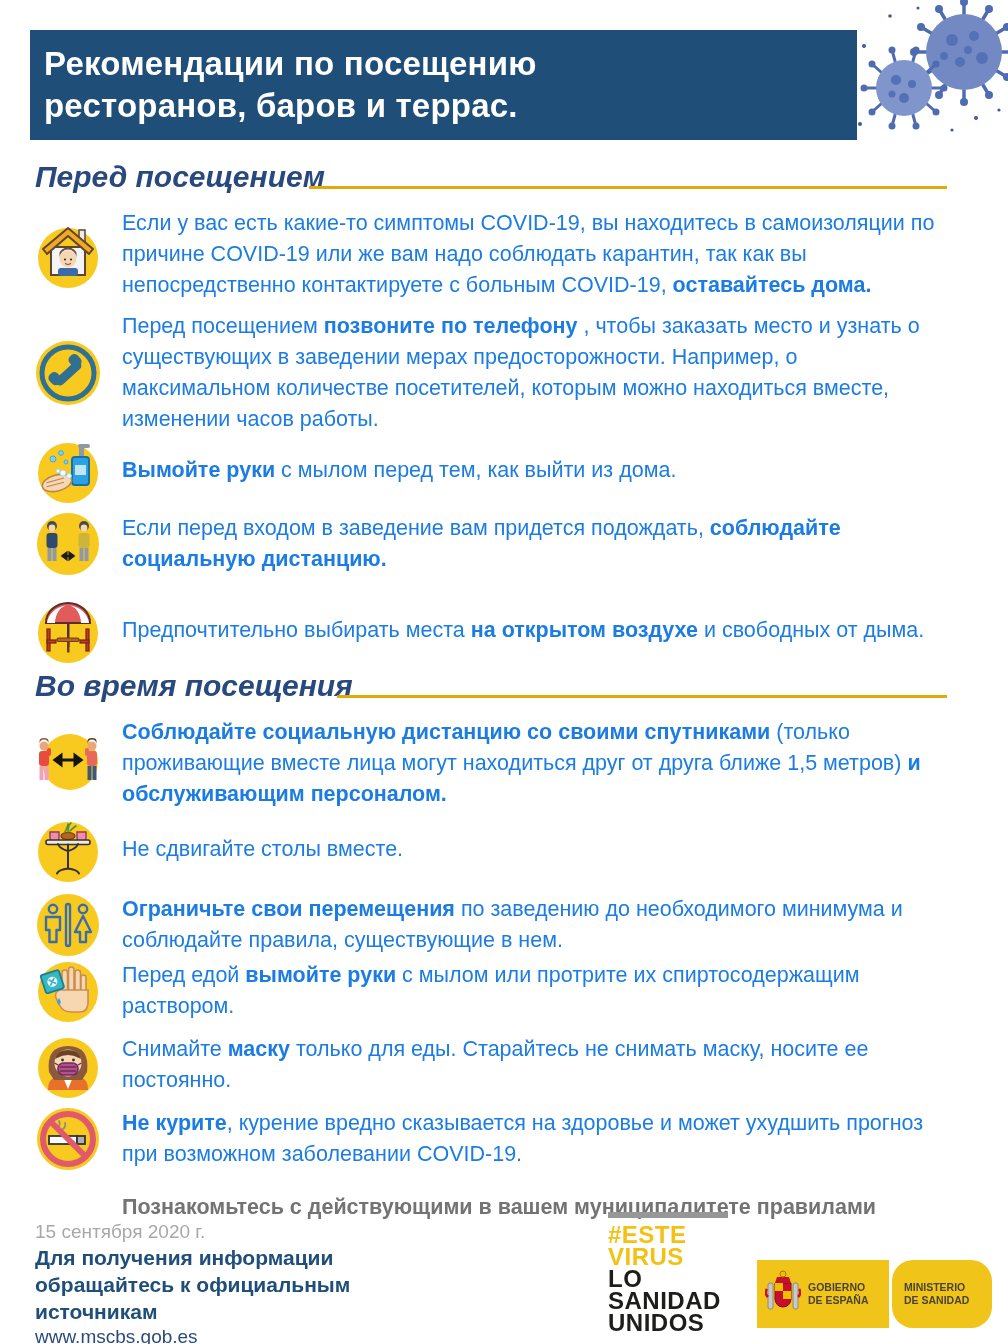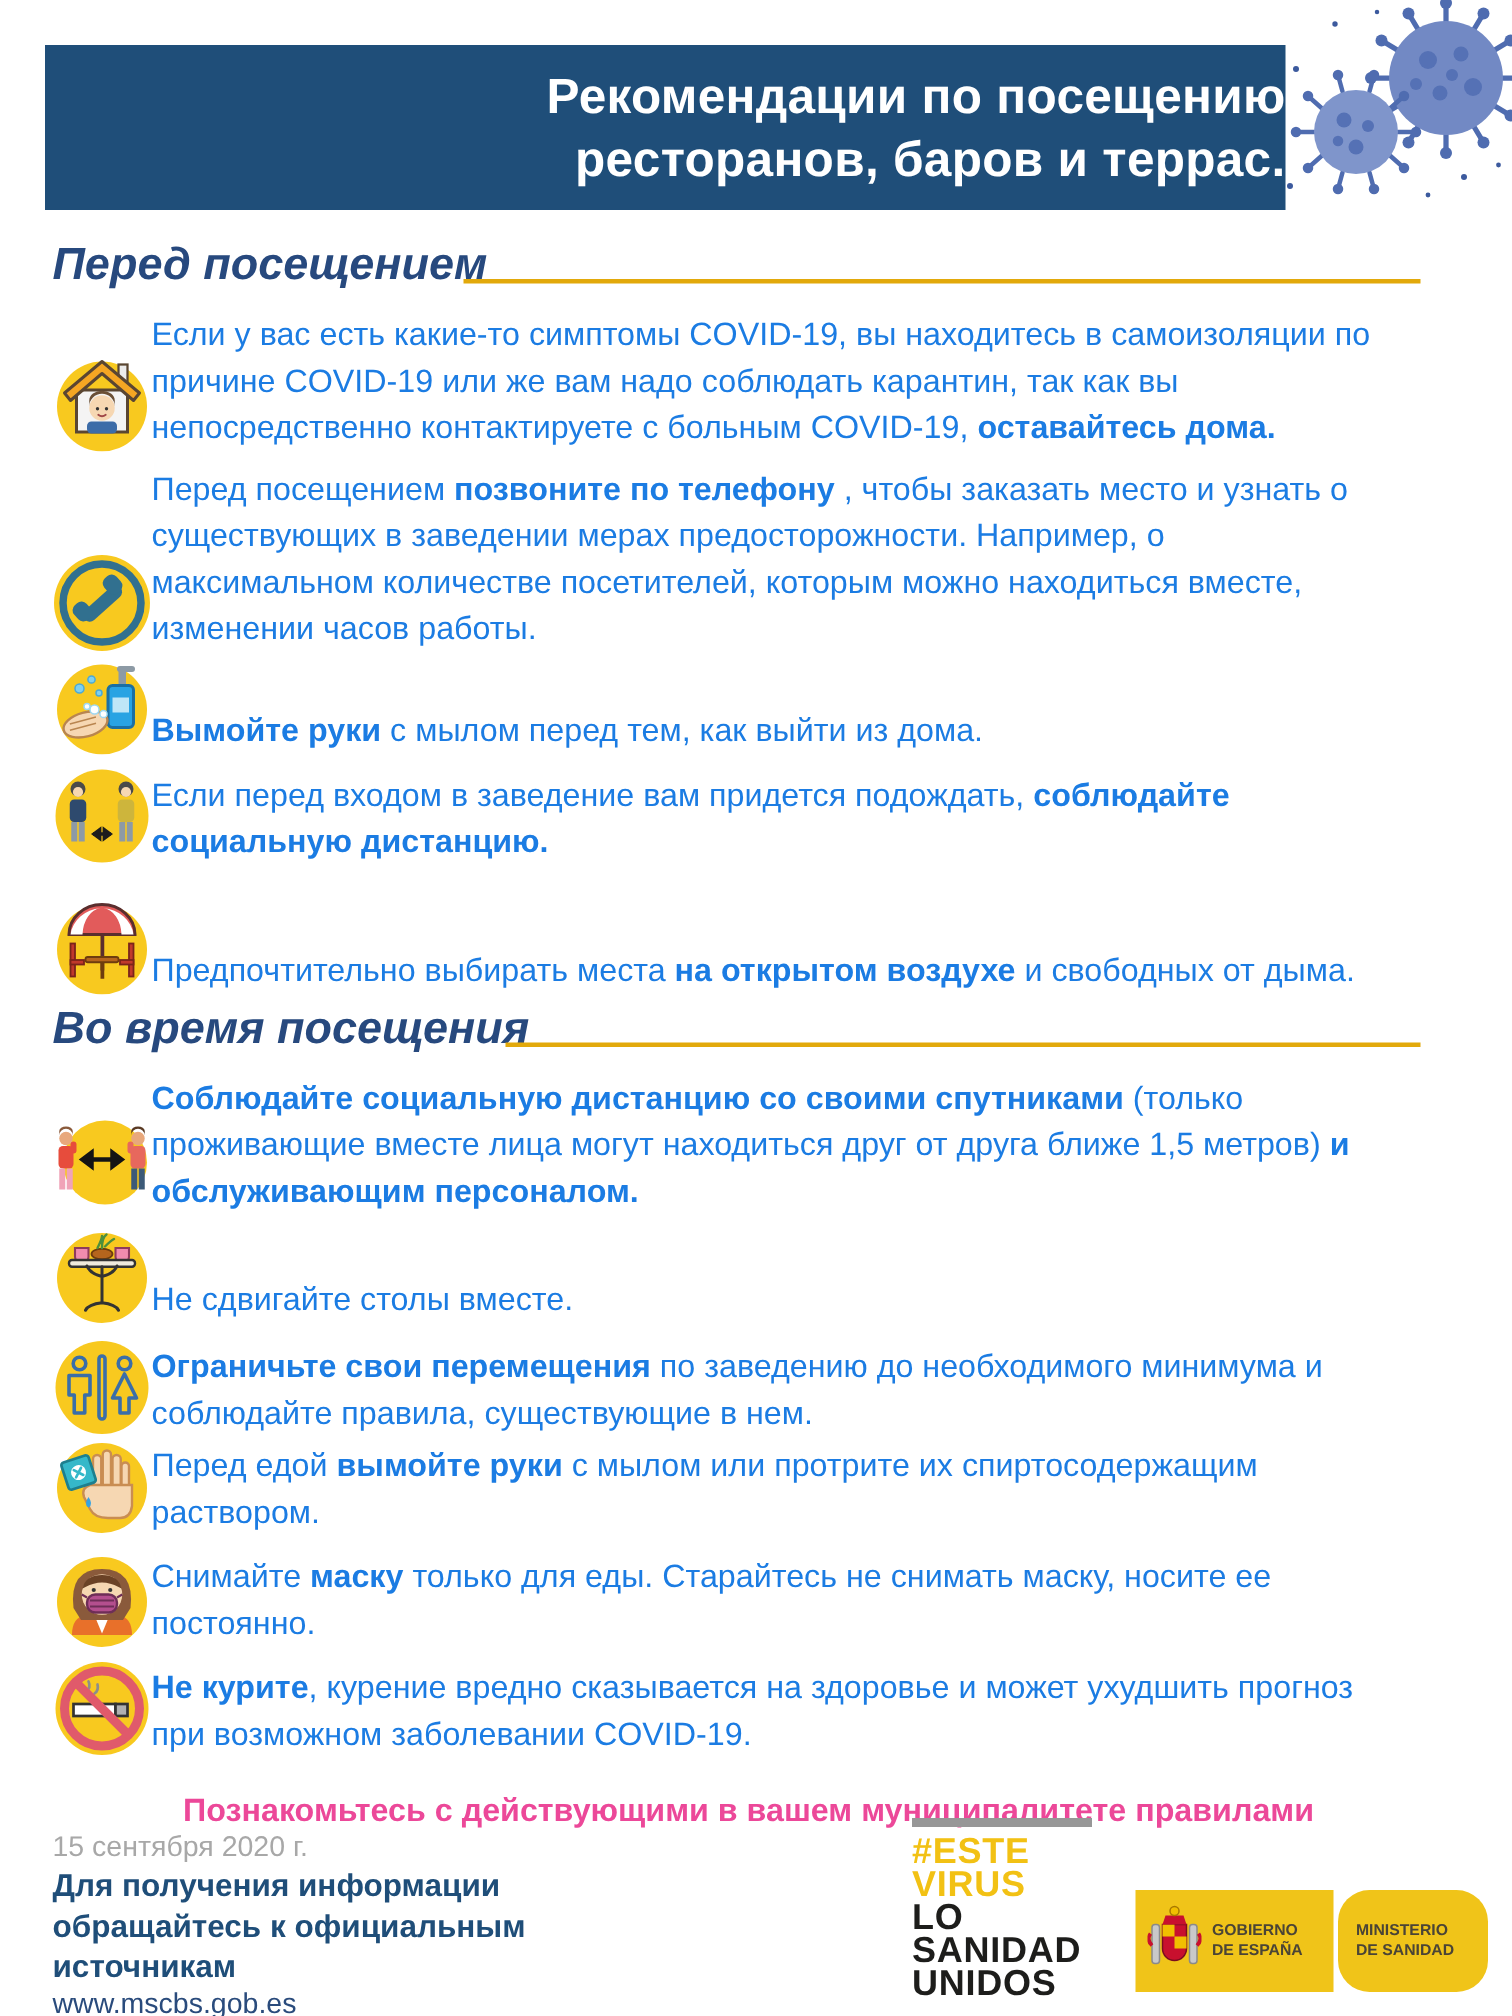--- a/index.html
+++ b/index.html
@@ -2,45 +2,45 @@
 <html><head>
 <meta charset="utf-8">
 <style>
   html,body{margin:0;padding:0;background:#ffffff;}
   .page{position:relative;width:1008px;height:1344px;background:#fff;overflow:hidden;
         font-family:"Liberation Sans",sans-serif;}
 
   
   .banner{position:absolute;left:30px;top:30px;width:827px;height:110px;background:#1F4E79;
           color:#fff;display:flex;flex-direction:column;justify-content:center;padding-left:14px;box-sizing:border-box;}
-  .banner .t{font-size:33px;font-weight:bold;line-height:42px;letter-spacing:.2px;text-align:right;}
+  .banner .t{font-size:33px;font-weight:bold;line-height:42px;letter-spacing:.2px;}
   .virus-art{position:absolute;top:0;right:0;width:152px;height:142px;}
 
   
   .content{position:absolute;left:35px;top:158px;width:912px;}
   .sec-head{display:flex;align-items:flex-end;margin:0 0 12px 0;}
   .sec-head h2{margin:0;font-size:30px;font-weight:bold;font-style:italic;color:#27497E;line-height:38px;white-space:nowrap;}
   .sec-head .rule{flex:1;border-bottom:3px solid #E2A90B;margin:0 0 7px -16px;}
-  .item{display:flex;align-items:flex-end;min-height:66px;}
+  .item{display:flex;align-items:center;gap:21px;min-height:66px;}
   .item .ic{width:66px;height:66px;flex:0 0 66px;}
   .item p{margin:0;font-size:21.5px;line-height:31px;color:#1B7CE3;width:825px;}
   .item p b{font-weight:bold;}
   .s1 .item:nth-of-type(1){margin-bottom:10px}
   .s1 .item:nth-of-type(2){margin-bottom:2px}
   .s1 .item:nth-of-type(3){margin-bottom:8px}
   .s1 .item:nth-of-type(4){margin-bottom:20px}
   .s1 .item:nth-of-type(5){margin-bottom:4px}
   .s2{margin-top:6px;}
   .s2 .item:nth-of-type(1){margin-bottom:6px}
   .s2 .item:nth-of-type(2){margin-bottom:10px}
   .s2 .item:nth-of-type(3){}
   .s2 .item:nth-of-type(4){margin-bottom:8px}
   .s2 .item:nth-of-type(5){margin-bottom:8px}
   .s2 .item:nth-of-type(6){margin-bottom:20px}
-  .closing{margin:2px 0 0 87px;font-size:21.5px;font-weight:bold;color:#ec4899;line-height:30px;}
+  .closing{margin:2px 0 0 87px;font-size:21.5px;font-weight:bold;color:#737373;line-height:30px;}
 
   
   .footer{position:absolute;left:35px;top:1220px;width:950px;height:120px;}
   .f-left{position:absolute;left:0;top:0;width:540px;}
   .f-date{font-size:19px;color:#A8A8A8;line-height:24px;}
   .f-info{font-size:21px;font-weight:bold;color:#1F4E79;line-height:27px;width:440px;}
   .f-web,.f-soc{font-size:19px;color:#2A4B7C;line-height:24px;}
   .campaign{position:absolute;left:573px;top:-8px;line-height:22px;}
   .campaign .bar{width:120px;height:6px;background:#979797;margin-bottom:6px;}
   .campaign span{display:block;font-size:24px;font-weight:800;letter-spacing:.5px;line-height:22px;}

